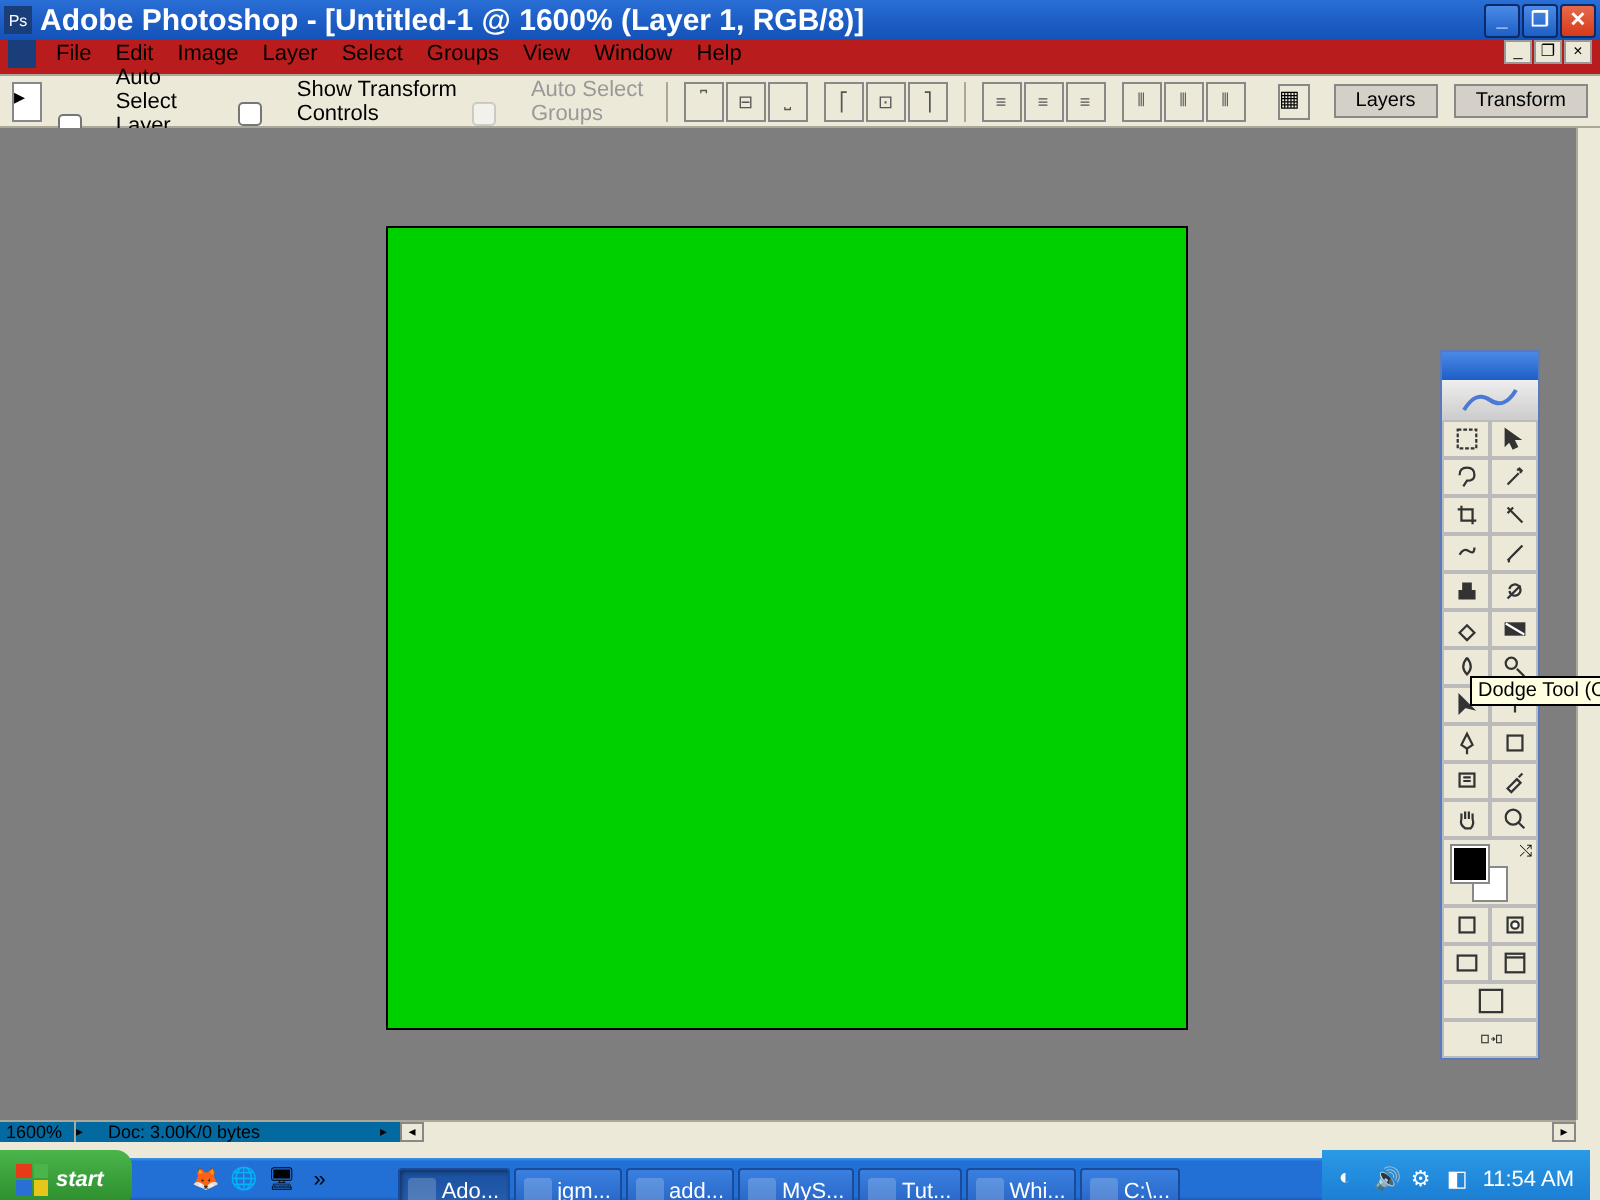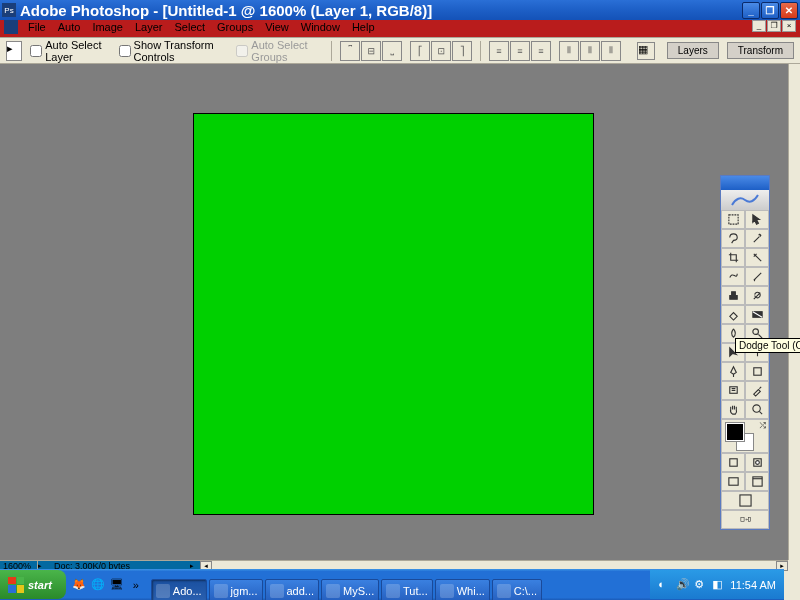--- a/index.html
+++ b/index.html
@@ -17,21 +17,21 @@
 
 .menubar { height: 18px; background: #b91c1c; display: flex; align-items: flex-start; padding: 0 4px; border-bottom: 1px solid #aca899; }
 .menubar .doc-icon { width: 14px; height: 14px; background: #1a3e7a; margin-right: 4px; }
 .menubar .menu-item { padding: 1px 6px; cursor: pointer; }
 .menubar .spacer { flex: 1; }
 .menubar .mdi-btn { width: 14px; height: 12px; border: 1px solid #999; background: #ece9d8; margin-left: 1px; cursor: pointer; font-size: 8px; text-align: center; line-height: 10px; }
 
 
 .optionsbar { height: 26px; background: #ece9d8; display: flex; align-items: center; padding: 0 6px; border-bottom: 1px solid #aca899; gap: 8px; }
 .tool-preset { width: 20px; height: 20px; border: 1px solid #888; background: white; }
-.check { display: flex; align-items: center; gap: 3px; }
+.check { display: flex; align-items: flex-end; gap: 17px; }
 .check input { width: 12px; height: 12px; }
 .check.disabled { color: #999; }
 .optionsbar .sep { width: 1px; height: 20px; background: #aca899; }
 .btn-group { display: flex; gap: 1px; }
 .opt-btn { width: 20px; height: 20px; border: 1px solid #888; background: #ece9d8; display: flex; align-items: center; justify-content: center; font-size: 9px; color: #555; }
 .palette-tab { padding: 2px 10px; background: #d4d0c8; border: 1px solid #888; font-size: 10px; cursor: pointer; }
 .palette-well-btn { width: 22px; height: 18px; border: 1px solid #888; background: #ece9d8; margin-right: 4px; }
 
 
 .workarea { position: absolute; top: 64px; left: 0; right: 12px; bottom: 29px; background: #7e7e7e; }
@@ -56,21 +56,21 @@
 .tool svg { width: 13px; height: 13px; stroke: #333; fill: none; stroke-width: 1.2; }
 .tool.filled svg { fill: #333; stroke: #333; }
 .colors { height: 34px; position: relative; border: 1px solid #bbb; }
 .fg { position: absolute; left: 4px; top: 3px; width: 18px; height: 18px; background: #000; border: 1px solid #fff; outline: 1px solid #888; }
 .bg { position: absolute; left: 14px; top: 13px; width: 18px; height: 18px; background: #fff; border: 1px solid #888; }
 .swap { position: absolute; right: 2px; top: 1px; font-size: 8px; }
 .defcol { position: absolute; left: 2px; bottom: 1px; width: 8px; height: 8px; }
 .tooltip { position: absolute; left: 735px; top: 338px; background: #ffffe1; border: 1px solid #000; padding: 1px 3px; font-size: 10px; white-space: nowrap; z-index: 50; }
 
 
-.taskbar { position: absolute; bottom: 0; left: 0; right: 16px; height: 31px; background: linear-gradient(to bottom, #3d95e6 0%, #2270d6 8%, #2270d6 92%, #1a5bb8 100%); display: flex; align-items: center; }
+.taskbar { position: absolute; bottom: 0; left: 0; right: 5px; height: 21px; background: linear-gradient(to bottom, #3d95e6 0%, #2270d6 8%, #2270d6 92%, #1a5bb8 100%); display: flex; align-items: center; gap: 24px; }
 .start { height: 29px; padding: 0 14px 0 8px; background: linear-gradient(to bottom, #4ab54a, #2a8a2a); color: white; font-weight: bold; font-style: italic; font-size: 13px; display: flex; align-items: center; border-radius: 0 8px 8px 0; cursor: pointer; }
 .start .logo { width: 16px; height: 16px; margin-right: 4px; display: grid; grid-template-columns: 1fr 1fr; grid-template-rows: 1fr 1fr; gap: 1px; }
 .start .logo div:nth-child(1){background:#e63a1a}.start .logo div:nth-child(2){background:#4ab54a}.start .logo div:nth-child(3){background:#2a6fd6}.start .logo div:nth-child(4){background:#e6c61a}
 .ql { display: flex; gap: 1px; padding: 0 4px; }
 .ql-item { width: 18px; height: 22px; display: flex; align-items: center; justify-content: center; cursor: pointer; border-radius: 2px; }
 .task-items { display: flex; gap: 2px; padding: 0 2px; flex: 1; overflow: hidden; margin-top: 12px; }
 .task { height: 23px; min-width: 48px; max-width: 58px; padding: 0 4px; background: linear-gradient(to bottom, #3a80e0, #2560c0); border: 1px solid #1a4a9a; border-radius: 2px; color: white; font-size: 10px; display: flex; align-items: center; gap: 3px; cursor: pointer; overflow: hidden; }
 .task.active { background: linear-gradient(to bottom, #1a50a0, #2a60b0); box-shadow: inset 1px 1px 2px rgba(0,0,0,0.4); }
 .task .ico { width: 14px; height: 14px; background: #fff3; flex-shrink: 0; border-radius: 2px; }
 .tray { height: 29px; background: linear-gradient(to bottom, #2a9ae6, #1a7ad0); display: flex; align-items: center; padding: 0 8px; gap: 4px; color: white; font-size: 10px; }
@@ -85,21 +85,21 @@
   <div class="win-btns">
     <div class="win-btn btn-min">_</div>
     <div class="win-btn btn-max">❐</div>
     <div class="win-btn btn-close">✕</div>
   </div>
 </div>
 
 <div class="menubar">
   <div class="doc-icon"></div>
   <div class="menu-item">File</div>
-  <div class="menu-item">Auto</div>
+  <div class="menu-item">Edit</div>
   <div class="menu-item">Image</div>
   <div class="menu-item">Layer</div>
   <div class="menu-item">Select</div>
   <div class="menu-item">Groups</div>
   <div class="menu-item">View</div>
   <div class="menu-item">Window</div>
   <div class="menu-item">Help</div>
   <div class="spacer"></div>
   <div class="mdi-btn">_</div>
   <div class="mdi-btn">❐</div>

